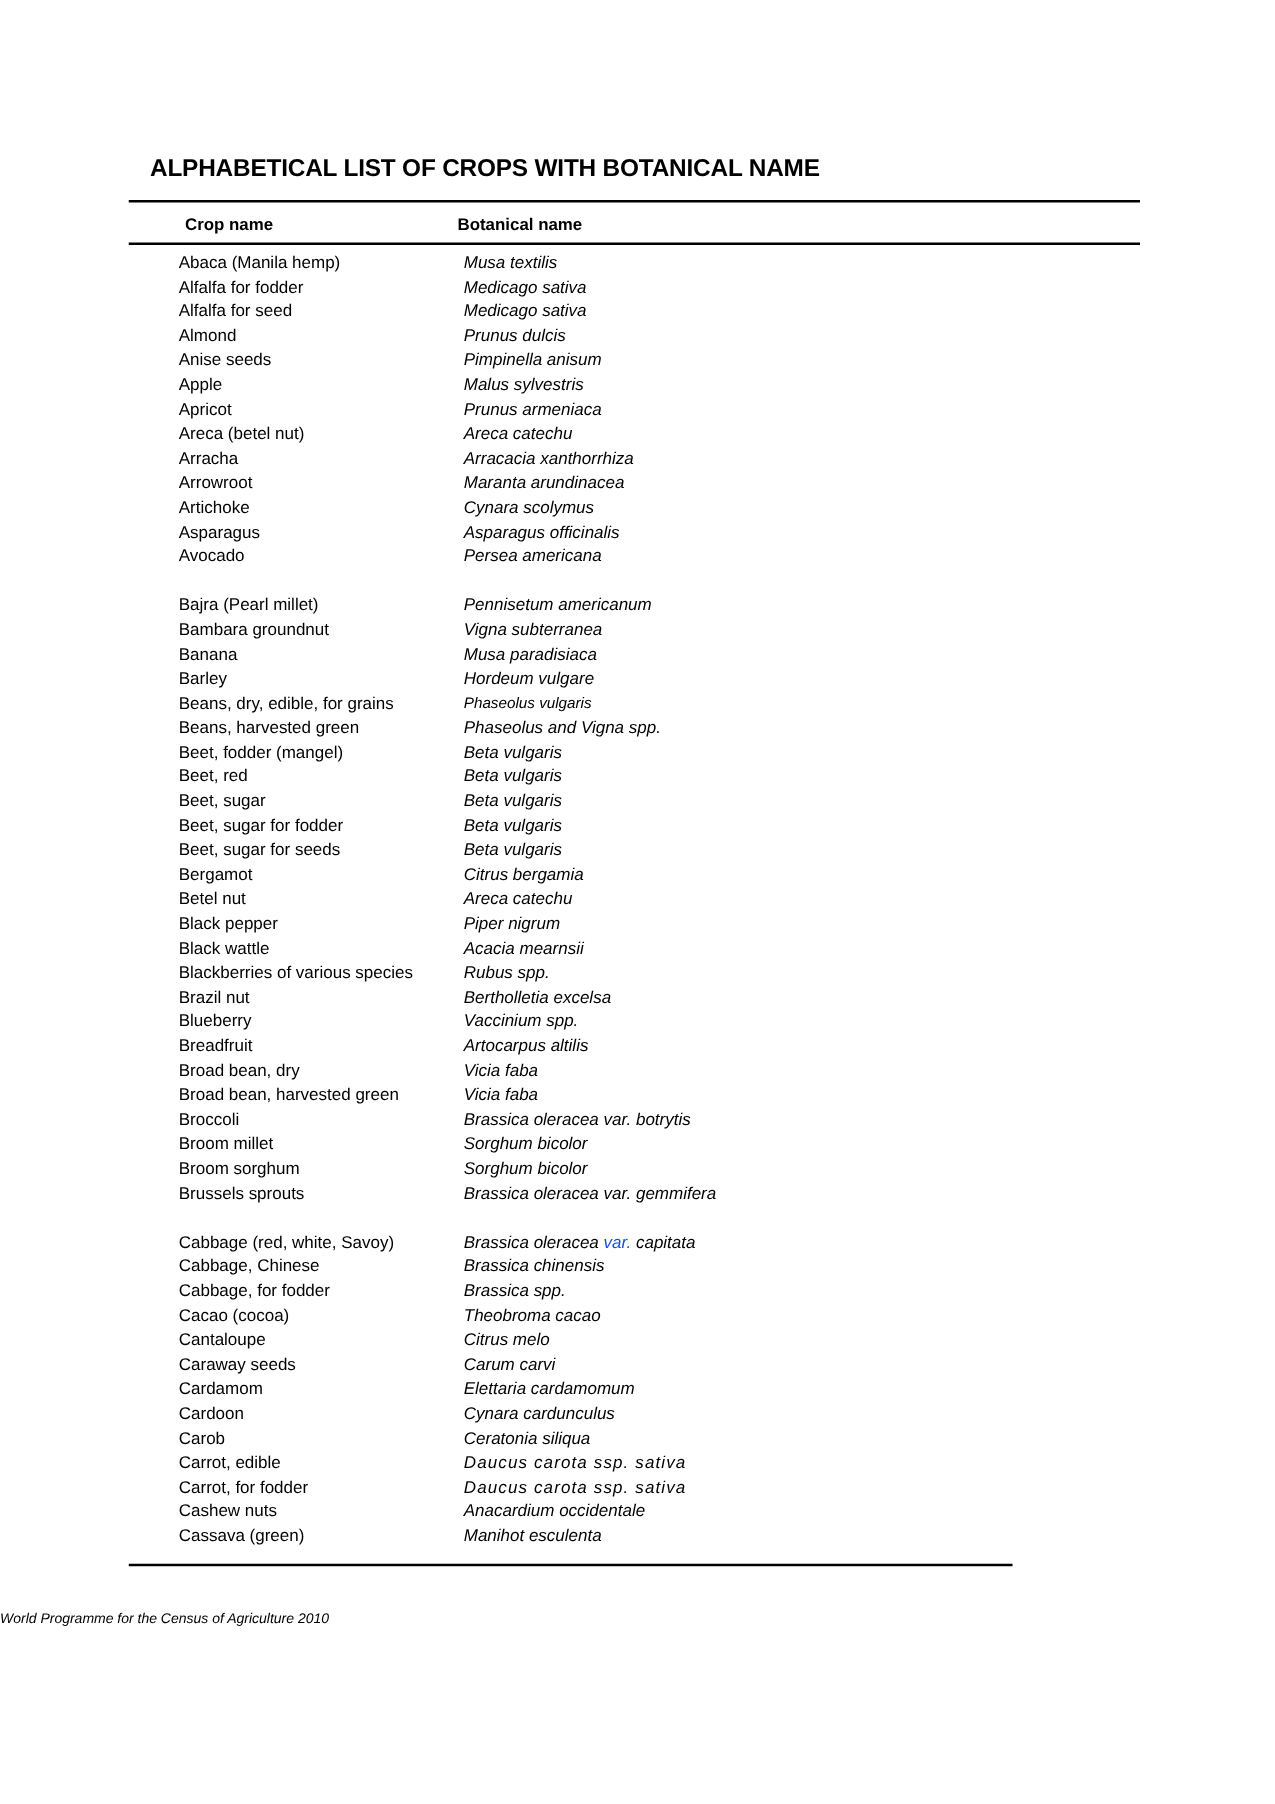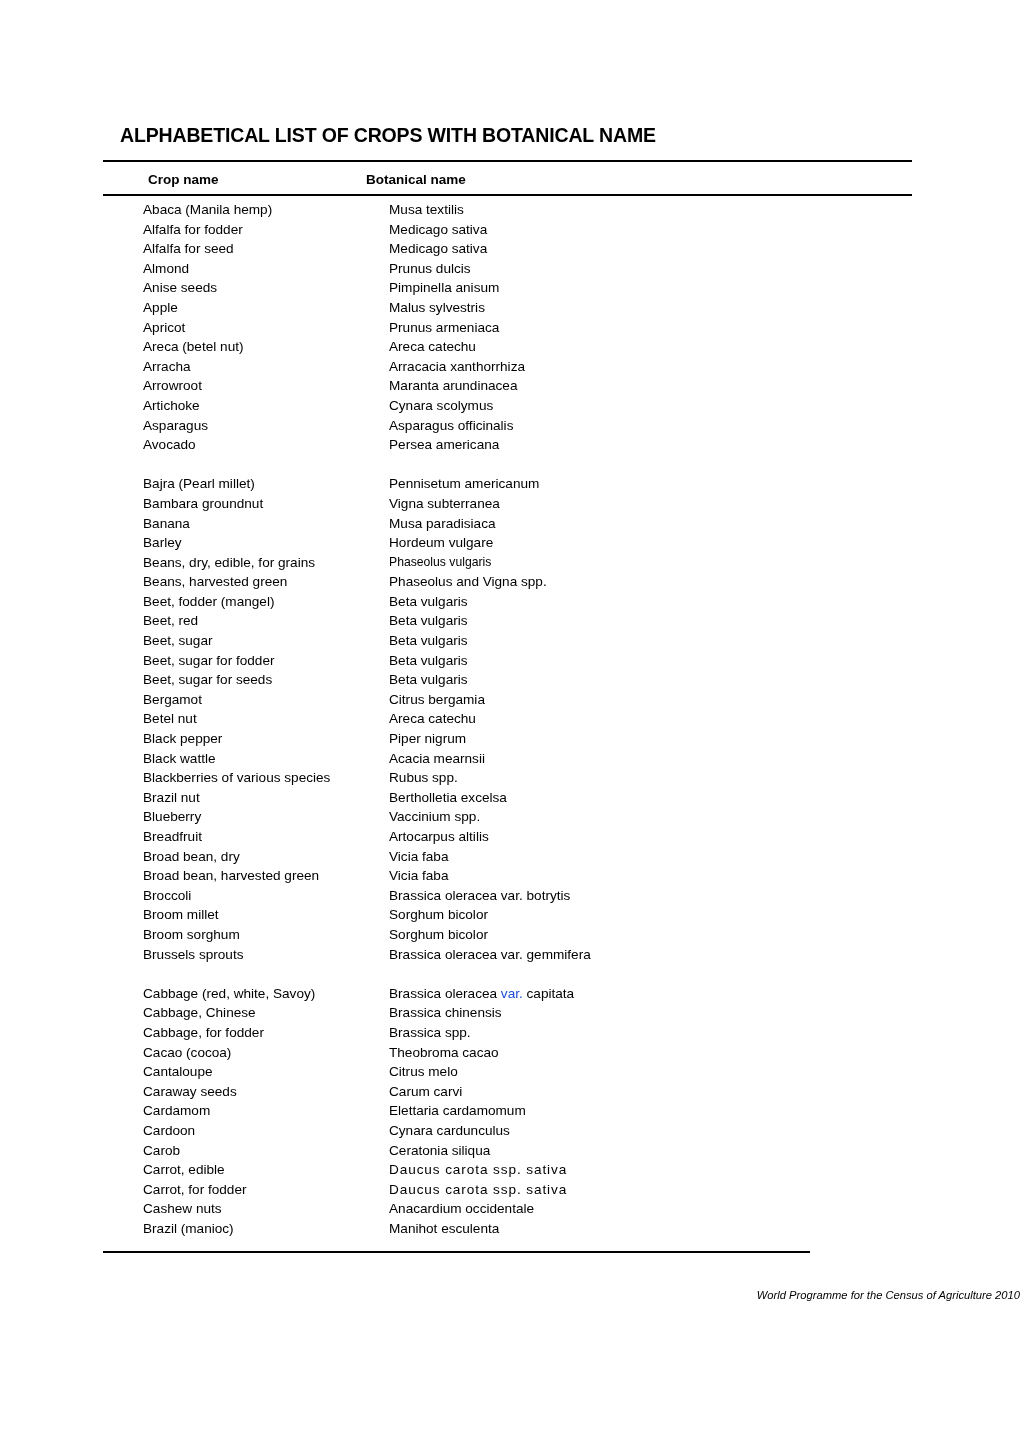--- a/index.html
+++ b/index.html
@@ -78,35 +78,35 @@
 
   .cell-crop,
   .cell-bot {
     position: absolute;
     top: 0;
     font-size: 13.6px;
     line-height: 19.6px;
     white-space: nowrap;
   }
   .cell-crop { left: 120px; }
-  .cell-bot  { left: 366px; }
+  .cell-bot  { left: 348px; font-style: italic; }
 
   
   .cell-bot.small   { font-size: 12.2px; }
   .cell-bot.tracked { letter-spacing: 0.9px; }
 
   .var-green { color: #2a8a2a; }
 
   
   .footer {
     position: absolute;
     left: 0;
     top: 1288px;
     width: 1020px;
-    text-align: right;
+    text-align: left;
     font-size: 11.2px;
     font-style: italic;
     line-height: 15px;
     white-space: nowrap;
   }
 </style>
 </head>
 <body>
 
 <div class="page">
@@ -316,21 +316,21 @@
       </div>
       <div class="row">
         <span class="cell-crop">Carrot, for fodder</span>
         <span class="cell-bot tracked">Daucus carota ssp. sativa</span>
       </div>
       <div class="row">
         <span class="cell-crop">Cashew nuts</span>
         <span class="cell-bot">Anacardium occidentale</span>
       </div>
       <div class="row">
-        <span class="cell-crop">Brazil (manioc)</span>
+        <span class="cell-crop">Cassava (green)</span>
         <span class="cell-bot">Manihot esculenta</span>
       </div>
     </div>
 
   <div class="rule rule-bottom"></div>
 
   <div class="footer">World Programme for the Census of Agriculture 2010</div>
 
 </div>
 

